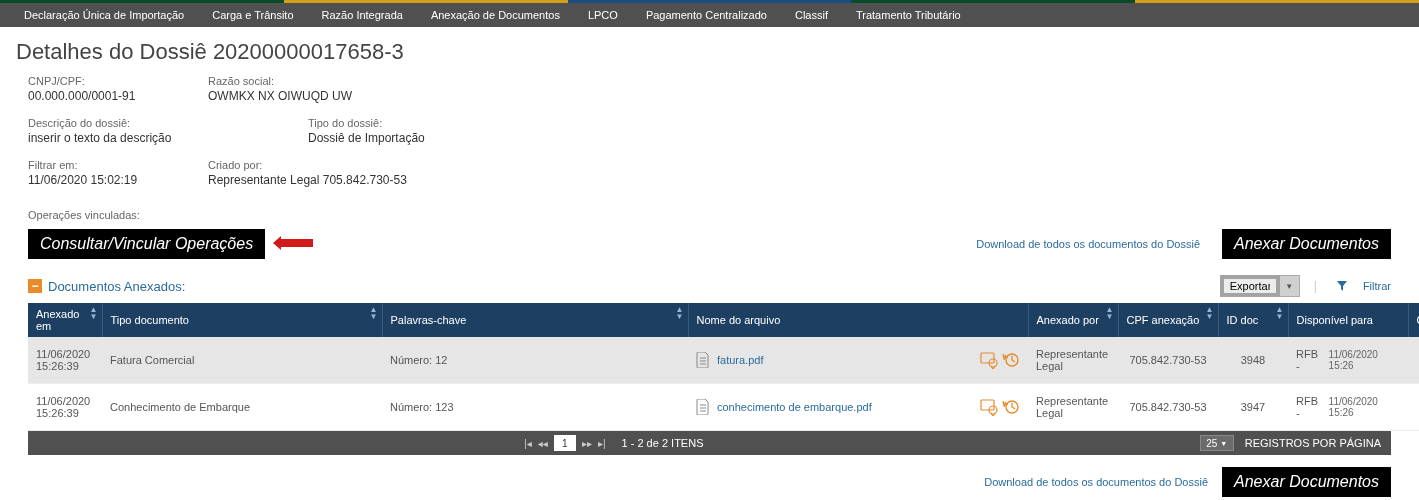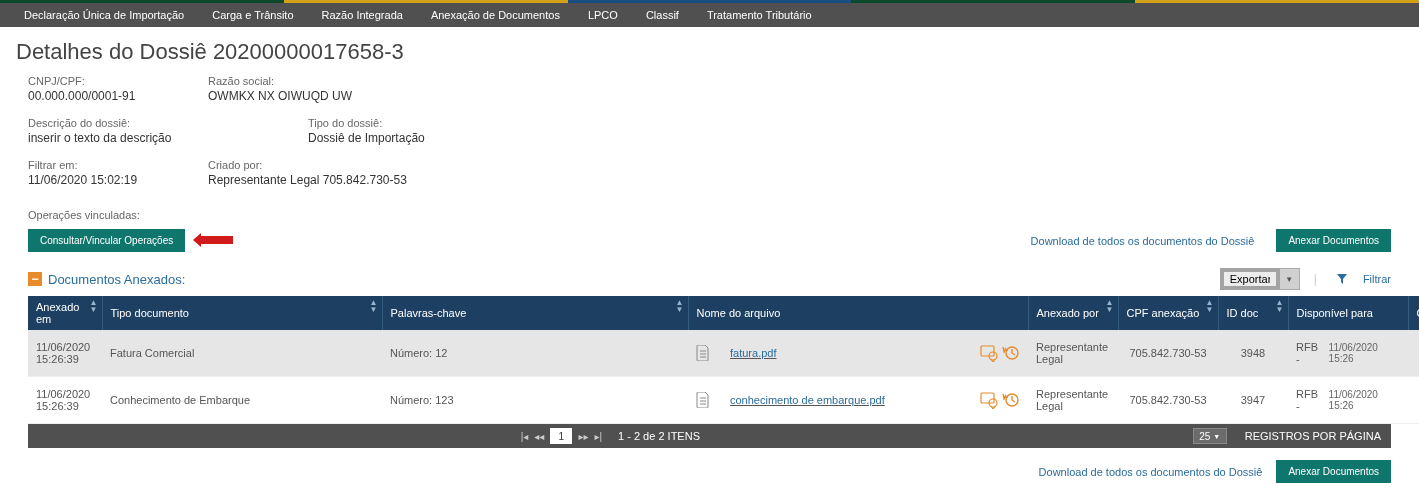--- a/index.html
+++ b/index.html
@@ -15,21 +15,21 @@
   .details { padding: 0 28px 8px; }
   .detail-row { display: flex; gap: 40px; margin-bottom: 14px; }
   .detail-block .lbl { color: #666; font-size: 11px; margin-bottom: 2px; }
   .detail-block .val { color: #333; font-size: 12px; }
   .detail-block.fixed1 { width: 140px; }
   .detail-block.fixed2 { width: 240px; }
 
   .ops-label { padding: 0 28px 8px; color: #666; font-size: 11px; }
 
   .action-row { display: flex; align-items: center; padding: 0 28px 12px; gap: 8px; }
-  .btn-dark { background: #0f766e; color: #fff; border: none; padding: 6px 12px; font-size: 10px; cursor: pointer; }
+  .btn-dark { background: #000000; color: #fff; border: none; padding: 6px 12px; font-size: 16px; cursor: pointer; font-style: italic; }
   .arrow-anno svg { display:block; }
   .spacer { flex: 1; }
   .link-blue { color: #2a6c9e; font-size: 11px; text-decoration: none; cursor: pointer; margin-right: 14px; margin-left: 40px; }
 
   .section-header { display: flex; align-items: center; padding: 4px 28px 6px; gap: 6px; }
   .collapse-btn { width: 14px; height: 14px; background: #e88c2b; display:inline-flex; align-items:center; justify-content:center; cursor:pointer; }
   .collapse-btn span { color:#fff; font-weight:bold; font-size:12px; line-height:8px; }
   .section-title { color: #2a6c9e; font-size: 13px; }
   .export-ctl { display:flex; align-items:center; gap:0; margin-left:auto; }
   .export-input { background:#ececec; border:4px solid #a3a3a3; height:22px; width:60px; padding:0 6px; font-size:11px; }
@@ -38,58 +38,59 @@
   .filter-link svg { width:10px; height:10px; }
 
   .table-wrap { padding: 0 28px; }
   .tbl { width:100%; border-collapse: collapse; table-layout:fixed; }
   .tbl thead th { background:#1d4062; color:#fff; font-size:11px; font-weight:400; text-align:left; padding:5px 8px; border-right:1px solid #345c7e; position:relative; }
   .tbl thead th:last-child { border-right:none; }
   .sort-icons { position:absolute; right:4px; top:3px; font-size:8px; line-height:7px; color:#9bb7cf; }
   .tbl tbody td { padding:10px 8px; font-size:11px; color:#555; vertical-align:middle; }
   .tbl tbody tr.row-alt { background:#e6e6e6; }
   .tbl tbody tr { border-bottom:1px solid #eee; }
-  .file-cell { display:flex; align-items:center; gap:20px;text-decoration:underline; }
+  .file-cell { display:flex; align-items:center; gap:7px; }
   .file-link { color:#2a6c9e; text-decoration:none; }
   .doc-icon { width:14px; height:16px; }
   .action-icons { display:flex; align-items:center; gap:4px; justify-content:flex-end; }
   .ic { width:18px; height:18px; display:inline-flex; align-items:center; justify-content:center; }
   .plus-ic { color:#e88c2b; font-size:22px; font-weight:bold; text-align:center; cursor:pointer; }
 
   .col-anexado { width:74px; }
   .col-tipo { width:280px; }
   .col-palavras { width:306px; }
   .col-arquivo { width:340px; }
   .col-anexpor { width:90px; }
   .col-cpf { width:100px; text-align:center; }
   .col-id { width:70px; text-align:center; }
   .col-disp { width:120px; }
   .col-orgao { width:40px; text-align:center; }
 
   .footer-bar { margin: 0 28px; background:#505050; color:#fff; display:flex; align-items:center; height:24px; font-size:11px; padding:0 10px; gap:10px; }
   .footer-bar .nav-ctl { display:flex; align-items:center; gap:6px; margin-left:auto; margin-right:auto; }
   .page-box { background:#fff; color:#333; width:22px; height:16px; display:inline-flex; align-items:center; justify-content:center; font-size:10px; }
   .nav-arr { color:#ccc; font-size:10px; cursor:pointer; }
-  .footer-right { display:flex; align-items:center; gap:18px; }
+  .footer-right { display:flex; align-items:center; gap:11px; }
   .pp-box { background:#6b6b6b; border:1px solid #888; height:16px; width:34px; display:inline-flex; align-items:center; justify-content:center; font-size:10px; gap:3px; }
   .pp-box .tri { font-size:7px; }
 
   .bottom-actions { display:flex; align-items:center; justify-content:flex-end; padding:12px 28px 20px; }
 </style>
 </head>
 <body>
 
 <div class="top-accent"></div>
 
 <nav class="main-nav">
   <div class="item">Declaração Única de Importação</div>
   <div class="item">Carga e Trânsito</div>
   <div class="item">Razão Integrada</div>
   <div class="item">Anexação de Documentos</div>
   <div class="item">LPCO</div>
+  <div class="item">Pagamento Centralizado</div>
   <div class="item">Classif</div>
   <div class="item">Tratamento Tributário</div>
 </nav>
 
 <h1 class="page-title">Detalhes do Dossiê 20200000017658-3</h1>
 
 <div class="details">
   <div class="detail-row">
     <div class="detail-block fixed1">
       <div class="lbl">CNPJ/CPF:</div>

